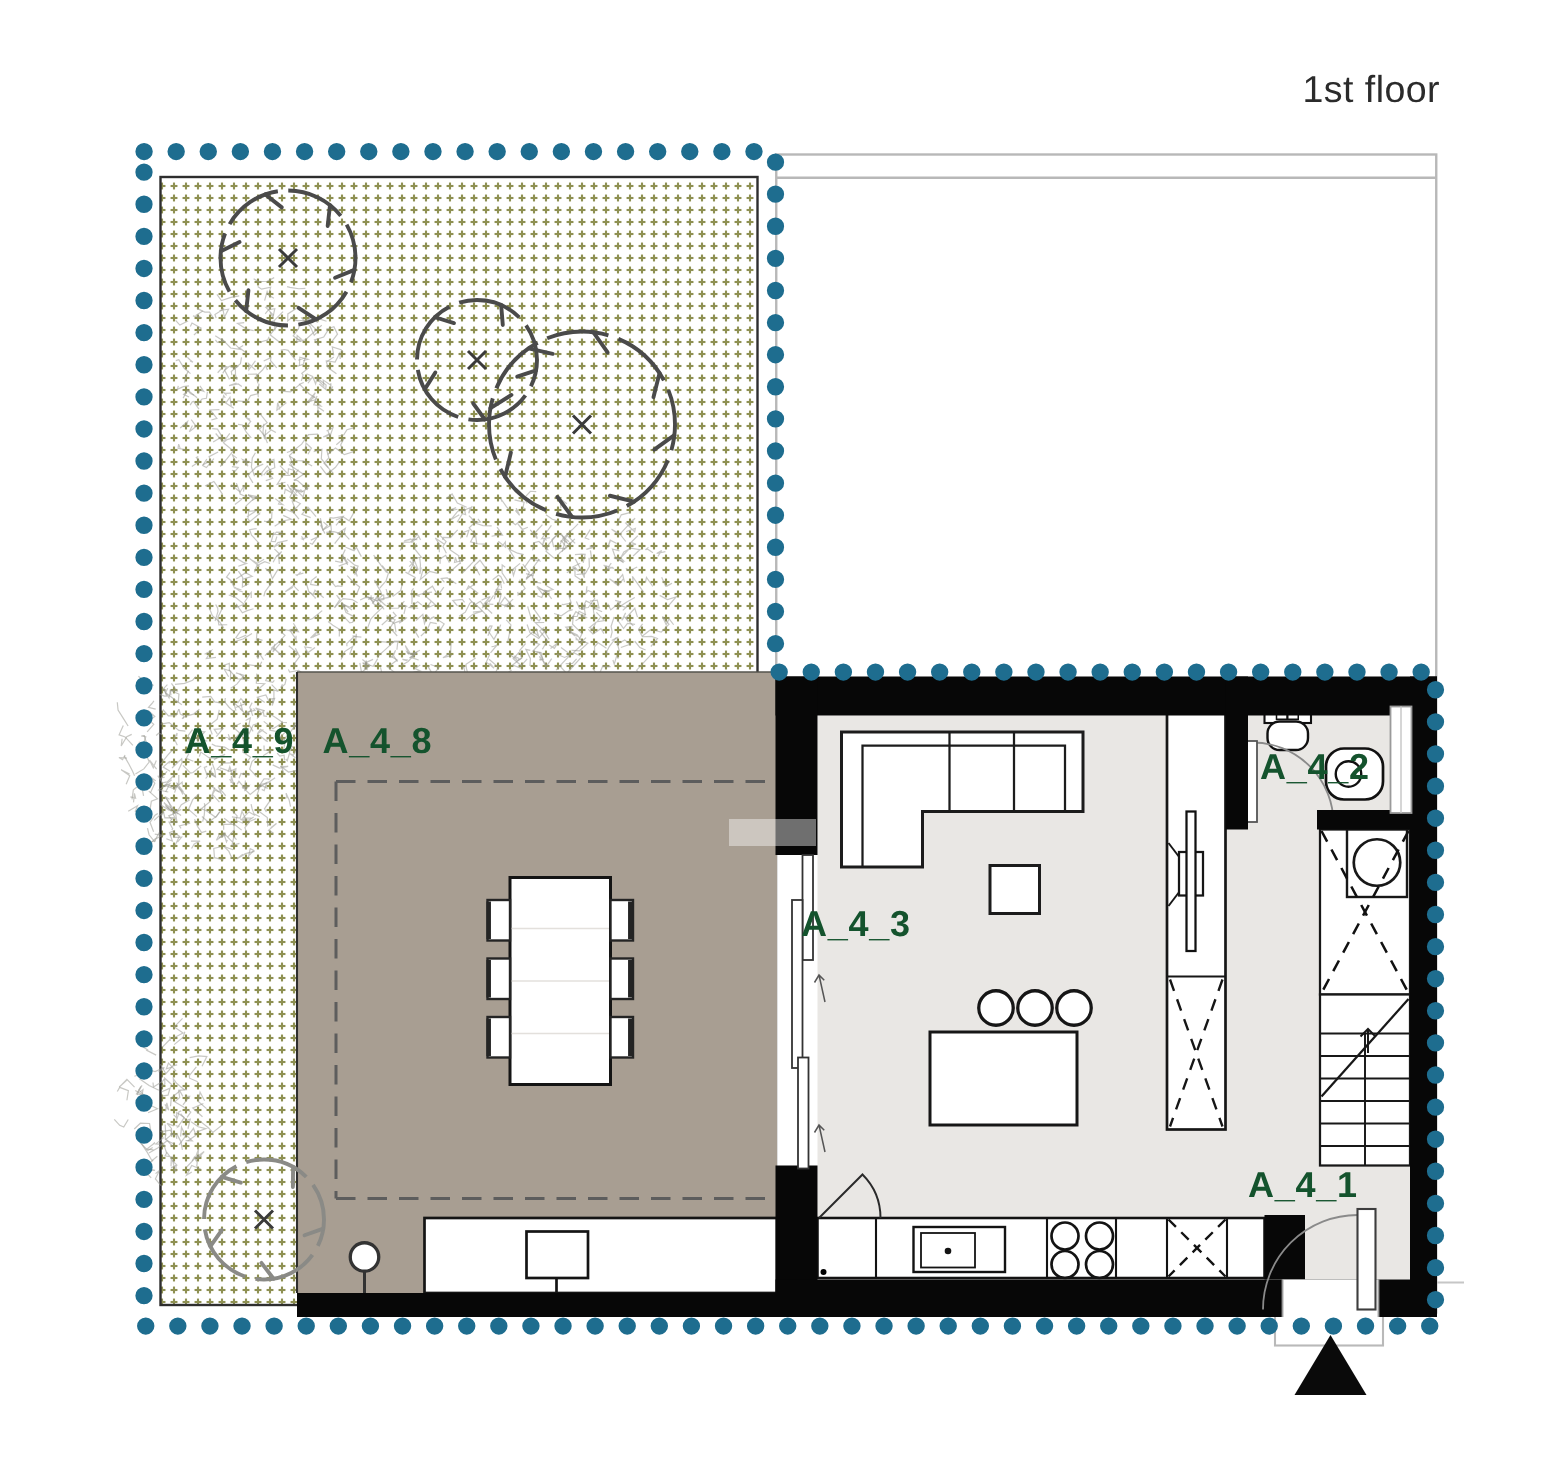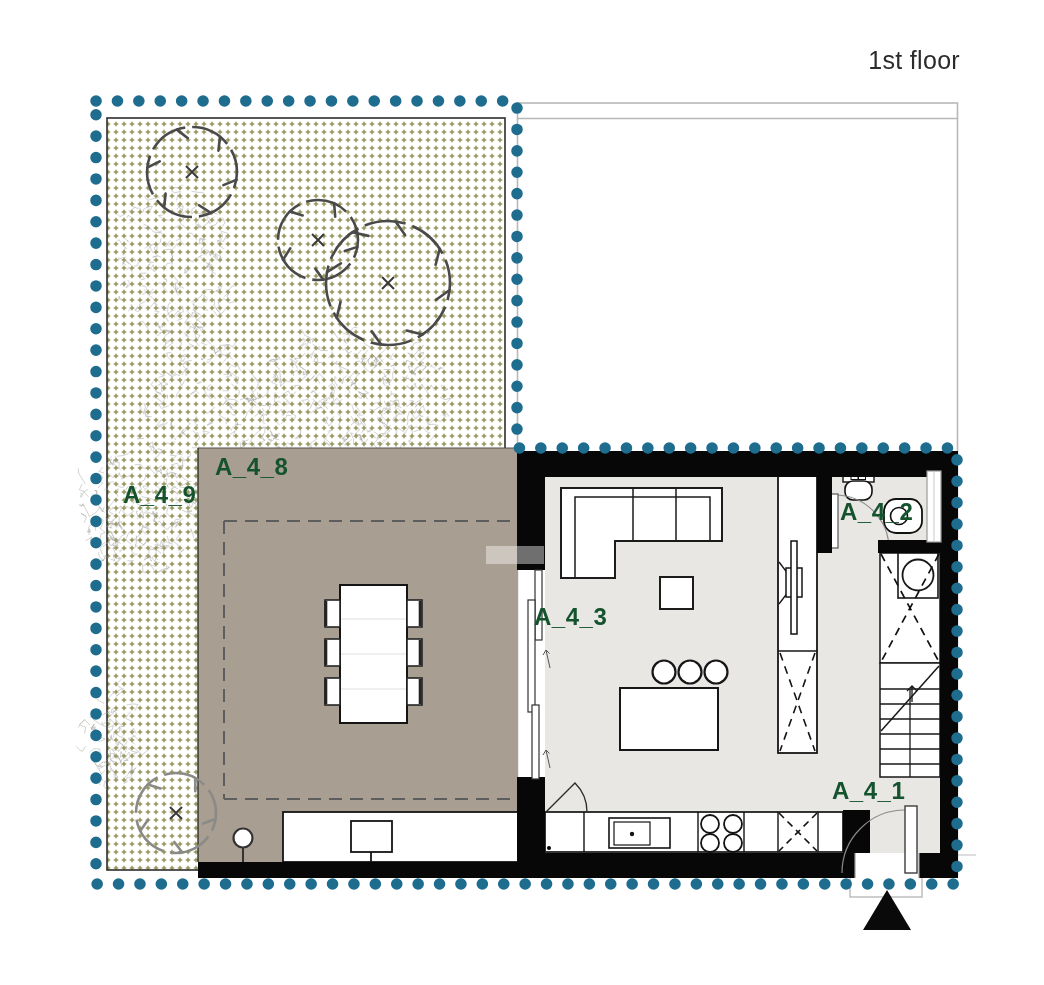--- a/index.html
+++ b/index.html
@@ -900,18 +900,18 @@
     <rect x="486" y="546" width="58" height="18" fill="#ffffff" opacity="0.42"></rect>
   </g>
 
   <path d="M96 101 H517 V448 H957 V884 H96 Z" fill="none" stroke="#1e6d8f" stroke-width="11.5" stroke-dasharray="0.1 21.3" stroke-linecap="round"></path>
 
   <path d="M887 890 L911 930 H863 Z" fill="#0a0a0a"></path>
 </svg>
 
 <div class="title">1st floor</div>
 <div class="lbl" style="left:123px;top:481px;">A_4_9</div>
-<div class="lbl" style="left:215px;top:453px;">A_4_8</div>
+<div class="lbl" style="left:215px;top:481px;">A_4_8</div>
 <div class="lbl" style="left:534px;top:603px;">A_4_3</div>
 <div class="lbl" style="left:840px;top:478px;margin-top:20px;">A_4_2</div>
 <div class="lbl" style="left:832px;top:777px;text-align:right;">A_4_1</div>
 
 </div>
 
 </body></html>

